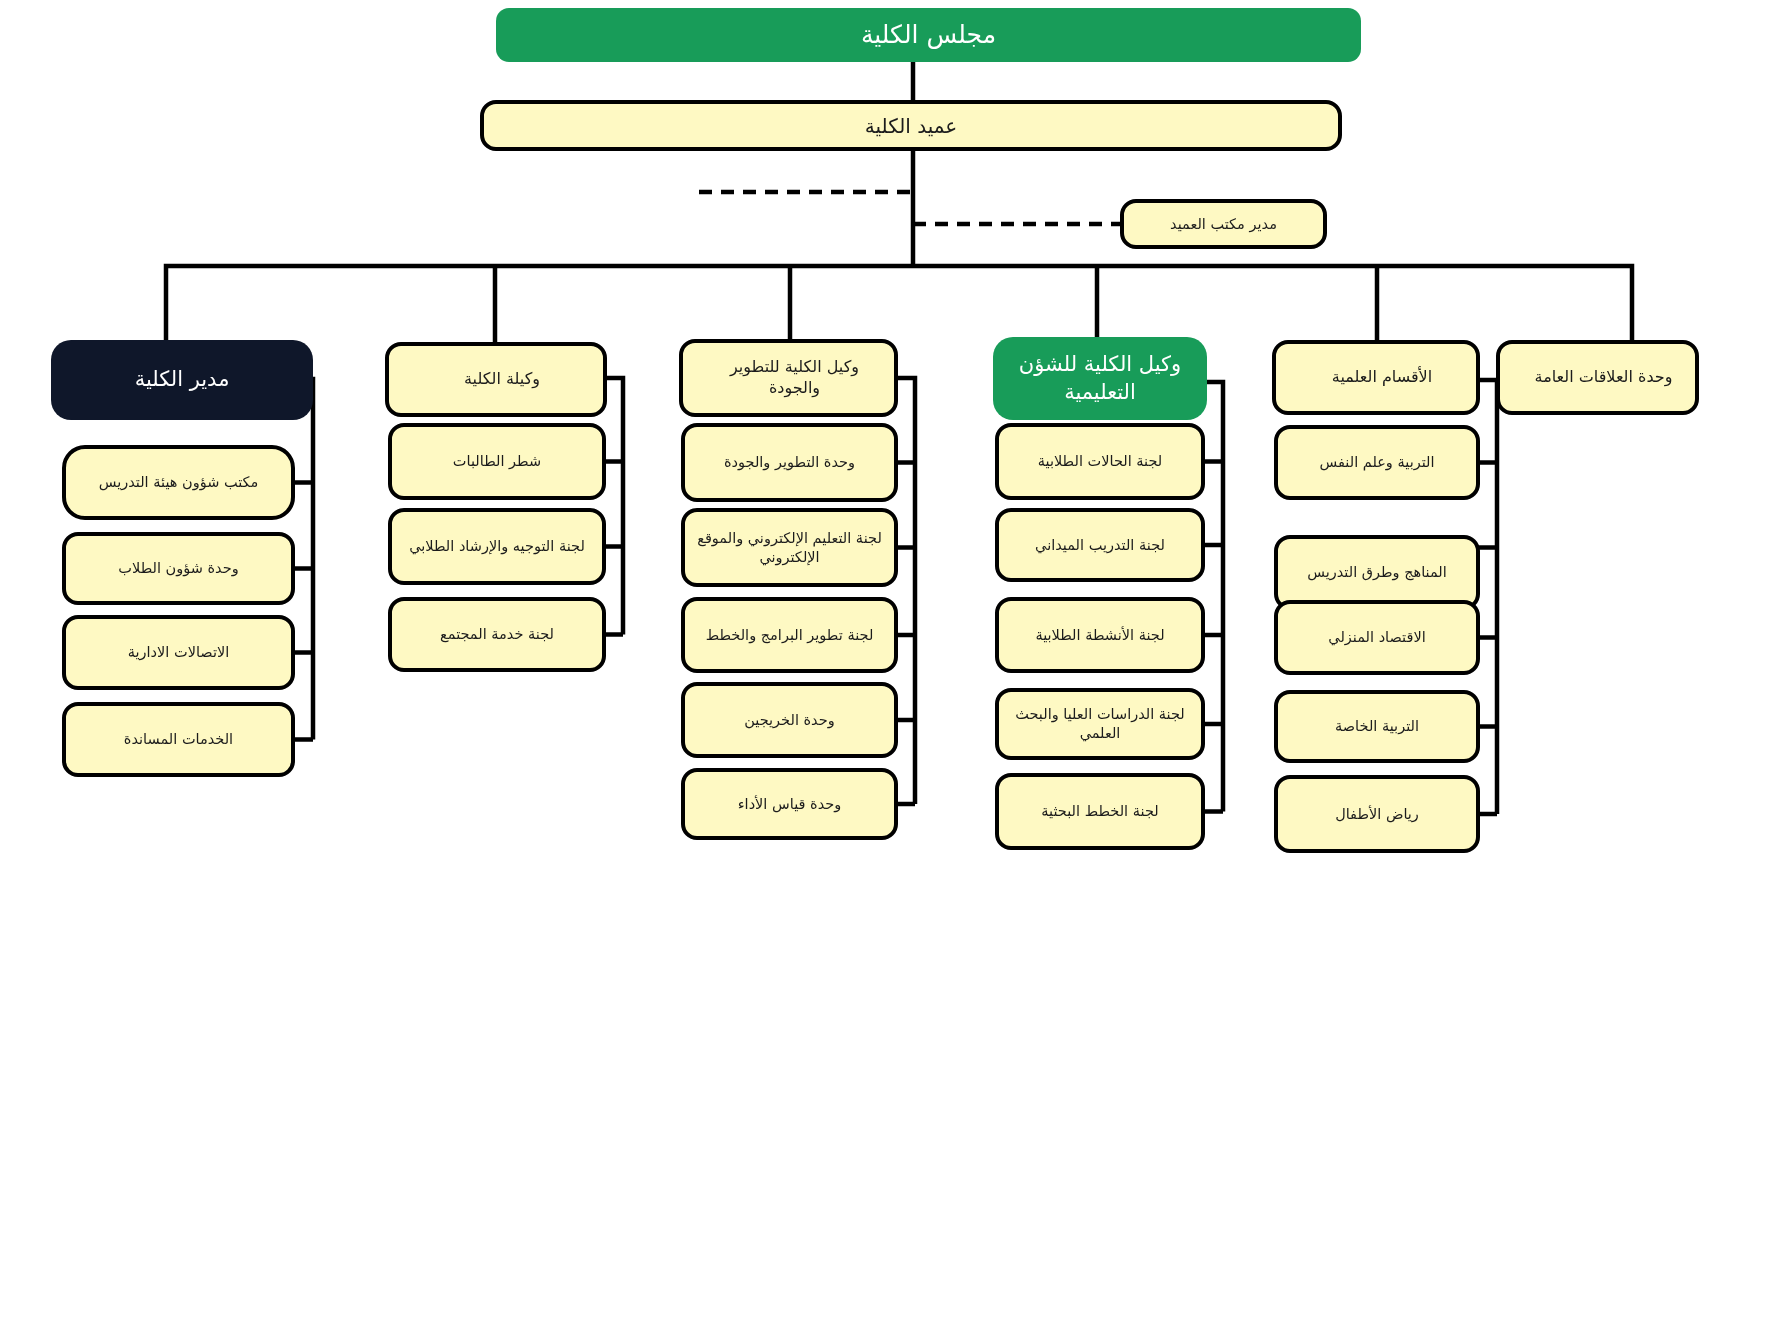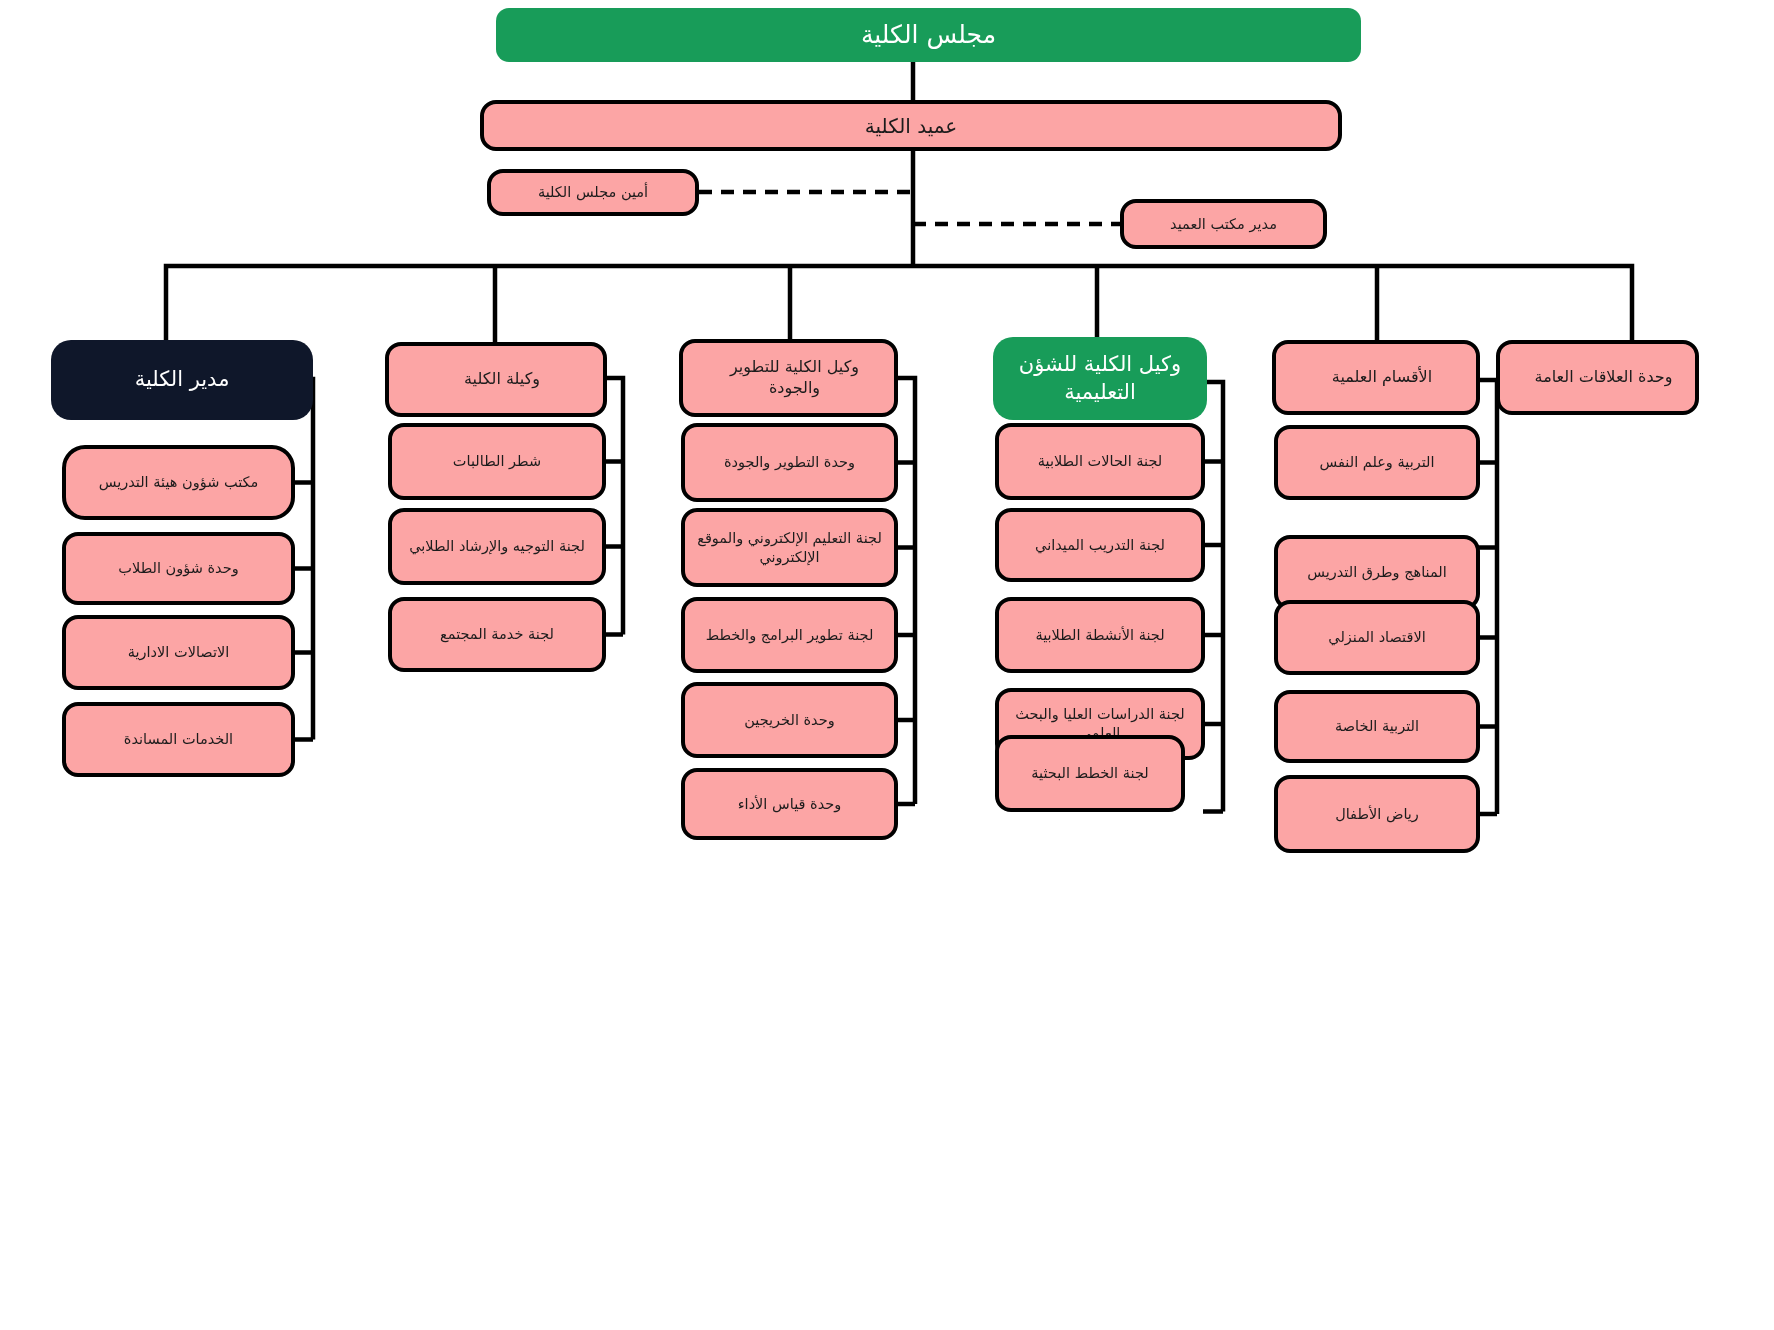--- a/index.html
+++ b/index.html
@@ -26,21 +26,21 @@
     position: absolute;
     box-sizing: border-box;
     display: flex;
     align-items: center;
     justify-content: center;
     text-align: center;
     direction: rtl;
     z-index: 2;
     line-height: 1.3;
     padding: 2px 12px;
-    background: #fca5a5;
+    background: #fef9c3;
   }
   .node.white {
     border: 4px solid #000000;
     border-radius: 16px;
     color: #1c1c1c;
   }
   .node.green {
     border: none;
     border-radius: 18px;
     color: #ffffff;
@@ -95,21 +95,20 @@
       <path d="M 1478 547.5 H 1497" fill="none" stroke="#000000" stroke-width="4.5"></path>
       <path d="M 1478 637.5 H 1497" fill="none" stroke="#000000" stroke-width="4.5"></path>
       <path d="M 1478 726.5 H 1497" fill="none" stroke="#000000" stroke-width="4.5"></path>
       <path d="M 1478 814 H 1497" fill="none" stroke="#000000" stroke-width="4.5"></path>
     </svg>
 
   <div class="node green root-node" id="root-node" style="left: 480px; top: 8px; width: 865px; height: 54px; background: rgb(24, 156, 89); margin-left: 16px;">مجلس الكلية</div>
 
   <div class="node white dean-node" id="dean-node" style="left: 480px; top: 100px; width: 862px; height: 51px;">عميد الكلية</div>
 
-  <div class="node white small-node" id="secretary-node" style="left: 487px; top: 169px; width: 212px; height: 47px;">أمين مجلس الكلية</div>
 
   <div class="node white small-node" id="office-node" style="left: 1120px; top: 199px; width: 207px; height: 50px;">مدير مكتب العميد</div>
 
   <div id="branches">
       <div class="node green head-green" style="background: #0f172a; left: 51px; top: 340px; width: 262px; height: 80px;">مدير الكلية</div>
       <div class="node white child-node" style="left: 62px; top: 445px; width: 233px; height: 75px; border-radius: 23px;">مكتب شؤون هيئة التدريس</div>
       <div class="node white child-node" style="left: 62px; top: 532px; width: 233px; height: 73px;">وحدة شؤون الطلاب</div>
       <div class="node white child-node" style="left: 62px; top: 615px; width: 233px; height: 75px;">الاتصالات الادارية</div>
       <div class="node white child-node" style="left: 62px; top: 702px; width: 233px; height: 75px;">الخدمات المساندة</div>
       <div class="node white head-white" style="left: 385px; top: 342px; width: 222px; height: 75px;">وكيلة الكلية</div>
@@ -120,21 +119,21 @@
       <div class="node white child-node" style="left: 681px; top: 423px; width: 217px; height: 79px;">وحدة التطوير والجودة</div>
       <div class="node white child-node" style="left: 681px; top: 508px; width: 217px; height: 79px;">لجنة التعليم الإلكتروني والموقع الإلكتروني</div>
       <div class="node white child-node" style="left: 681px; top: 597px; width: 217px; height: 76px;">لجنة تطوير البرامج والخطط</div>
       <div class="node white child-node" style="left: 681px; top: 682px; width: 217px; height: 76px;">وحدة الخريجين</div>
       <div class="node white child-node" style="left: 681px; top: 768px; width: 217px; height: 72px;">وحدة قياس الأداء</div>
       <div class="node green head-green" style="background: rgb(24, 156, 89); left: 993px; top: 337px; width: 214px; height: 83px;">وكيل الكلية للشؤن التعليمية</div>
       <div class="node white child-node" style="left: 995px; top: 423px; width: 210px; height: 77px;">لجنة الحالات الطلابية</div>
       <div class="node white child-node" style="left: 995px; top: 508px; width: 210px; height: 74px;">لجنة التدريب الميداني</div>
       <div class="node white child-node" style="left: 995px; top: 597px; width: 210px; height: 76px;">لجنة الأنشطة الطلابية</div>
       <div class="node white child-node" style="left: 995px; top: 688px; width: 210px; height: 72px;">لجنة الدراسات العليا والبحث العلمي</div>
-      <div class="node white child-node" style="left: 995px; top: 735px; width: 190px; height: 77px;">لجنة الخطط البحثية</div>
+      <div class="node white child-node" style="left: 995px; top: 773px; width: 210px; height: 77px;">لجنة الخطط البحثية</div>
       <div class="node white head-white" style="left: 1272px; top: 340px; width: 208px; height: 75px;">الأقسام العلمية</div>
       <div class="node white child-node" style="left: 1274px; top: 425px; width: 206px; height: 75px;">التربية وعلم النفس</div>
       <div class="node white child-node" style="left: 1274px; top: 535px; width: 206px; height: 75px;">المناهج وطرق التدريس</div>
       <div class="node white child-node" style="left: 1274px; top: 600px; width: 206px; height: 75px;">الاقتصاد المنزلي</div>
       <div class="node white child-node" style="left: 1274px; top: 690px; width: 206px; height: 73px;">التربية الخاصة</div>
       <div class="node white child-node" style="left: 1274px; top: 775px; width: 206px; height: 78px;">رياض الأطفال</div>
       <div class="node white head-white" style="left: 1496px; top: 340px; width: 203px; height: 75px;">وحدة العلاقات العامة</div>
     </div>
 </div>
 

